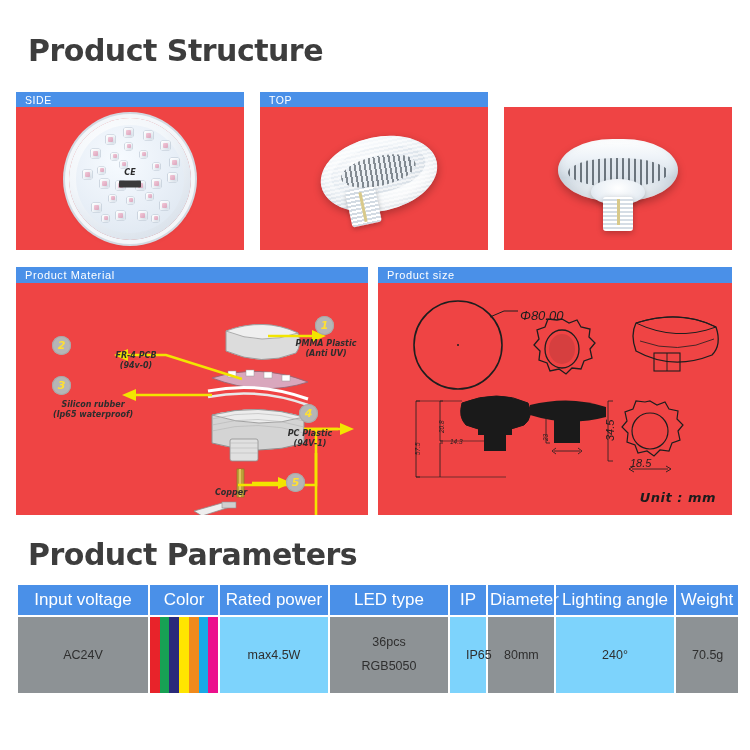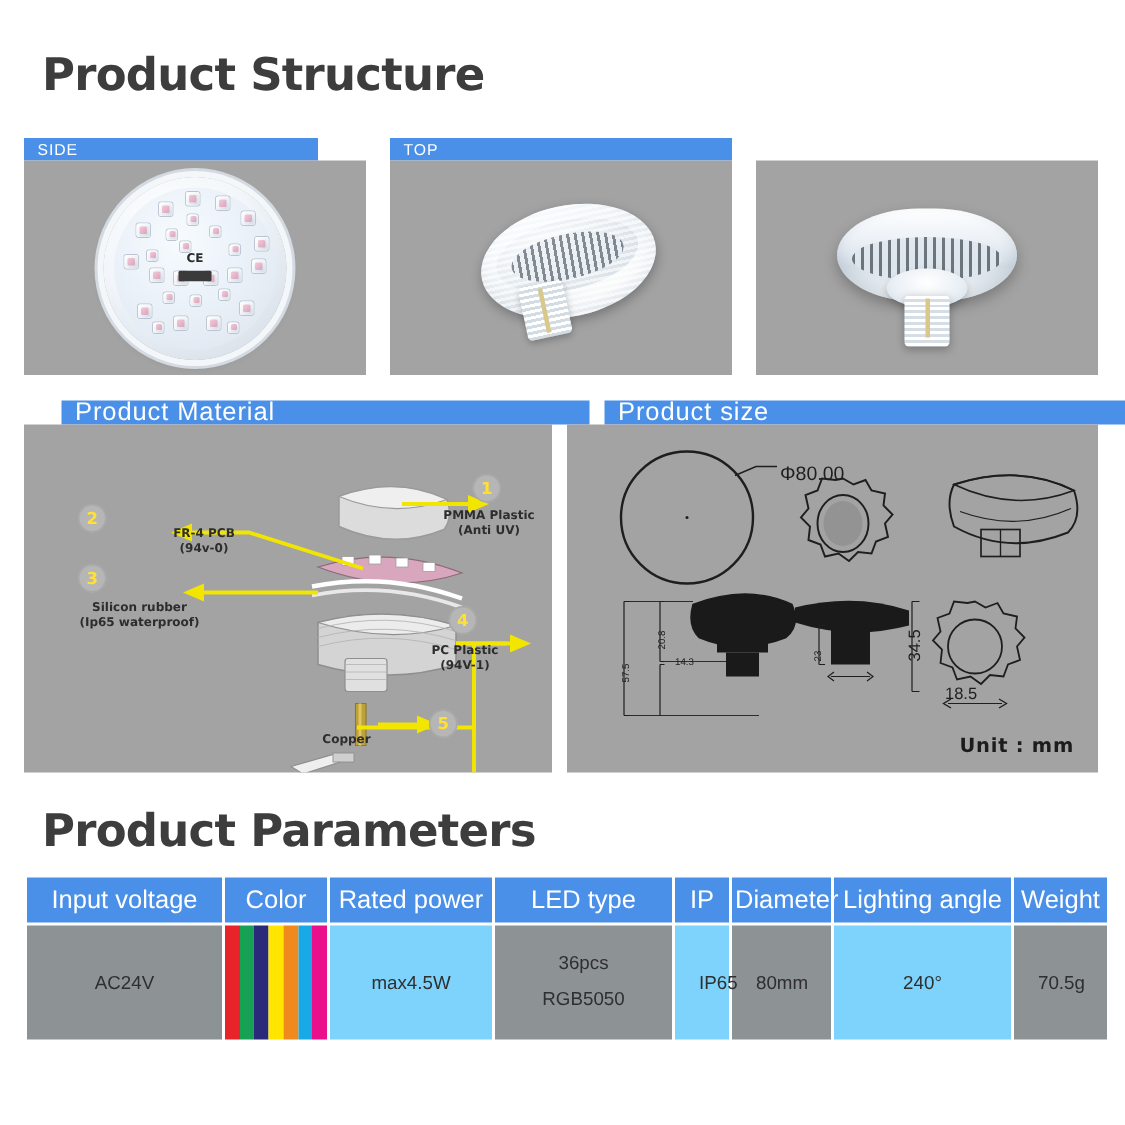--- a/index.html
+++ b/index.html
@@ -20,24 +20,24 @@
   #t-structure{top:33px;}
   #t-params{top:537px;}
 
   
   .bluebar{
     position:absolute;background:#4a90e8;color:#ffffff;
     font-size:10.5px;letter-spacing:0.6px;
     display:flex;align-items:center;padding-left:9px;
     height:15px;box-sizing:border-box;
   }
-  .bluebar.big{height:16px;font-size:17px;margin-left:25px;}
-
-  
-  .panel{position:absolute;background:#a3a3a3;overflow:hidden;}
+  .bluebar.big{height:16px;font-size:11px;}
+
+  
+  .panel{position:absolute;background:#ef4444;overflow:hidden;font-style:italic;}
 
   
   .lamp-face{
     position:absolute;left:50%;top:50%;transform:translate(-50%,-50%);
     width:122px;height:122px;border-radius:50%;
     background:
       radial-gradient(circle at 38% 30%, #ffffff 0%, #f2f6fa 46%, #dfe6ee 72%, #cfd8e2 100%);
     box-shadow:0 0 0 4px #f4f7fa, 0 0 0 6px #d3dae2, 0 2px 7px rgba(0,0,0,.30);
   }
   .lamp-inner{
@@ -170,21 +170,21 @@
   .swatches span{flex:1 1 0;}
   .twoline{line-height:1.9;}
 </style>
 </head>
 <body>
 
 <div class="page">
 
   <div class="section-title" id="t-structure">Product Structure</div>
 
-  <div class="bluebar" style="left:16px;top:92px;width:196px;">
+  <div class="bluebar" style="left:16px;top:92px;width:228px;">
     <span>SIDE</span>
   </div>
   <div class="panel" style="left:16px;top:107px;width:228px;height:143px;">
     <div class="lamp-face">
       <div class="lamp-inner">
         <div class="led" style="left:48px;top:3px;"></div>
         <div class="led" style="left:68px;top:6px;"></div>
         <div class="led" style="left:30px;top:10px;"></div>
         <div class="led" style="left:85px;top:16px;"></div>
         <div class="led" style="left:15px;top:24px;"></div>

